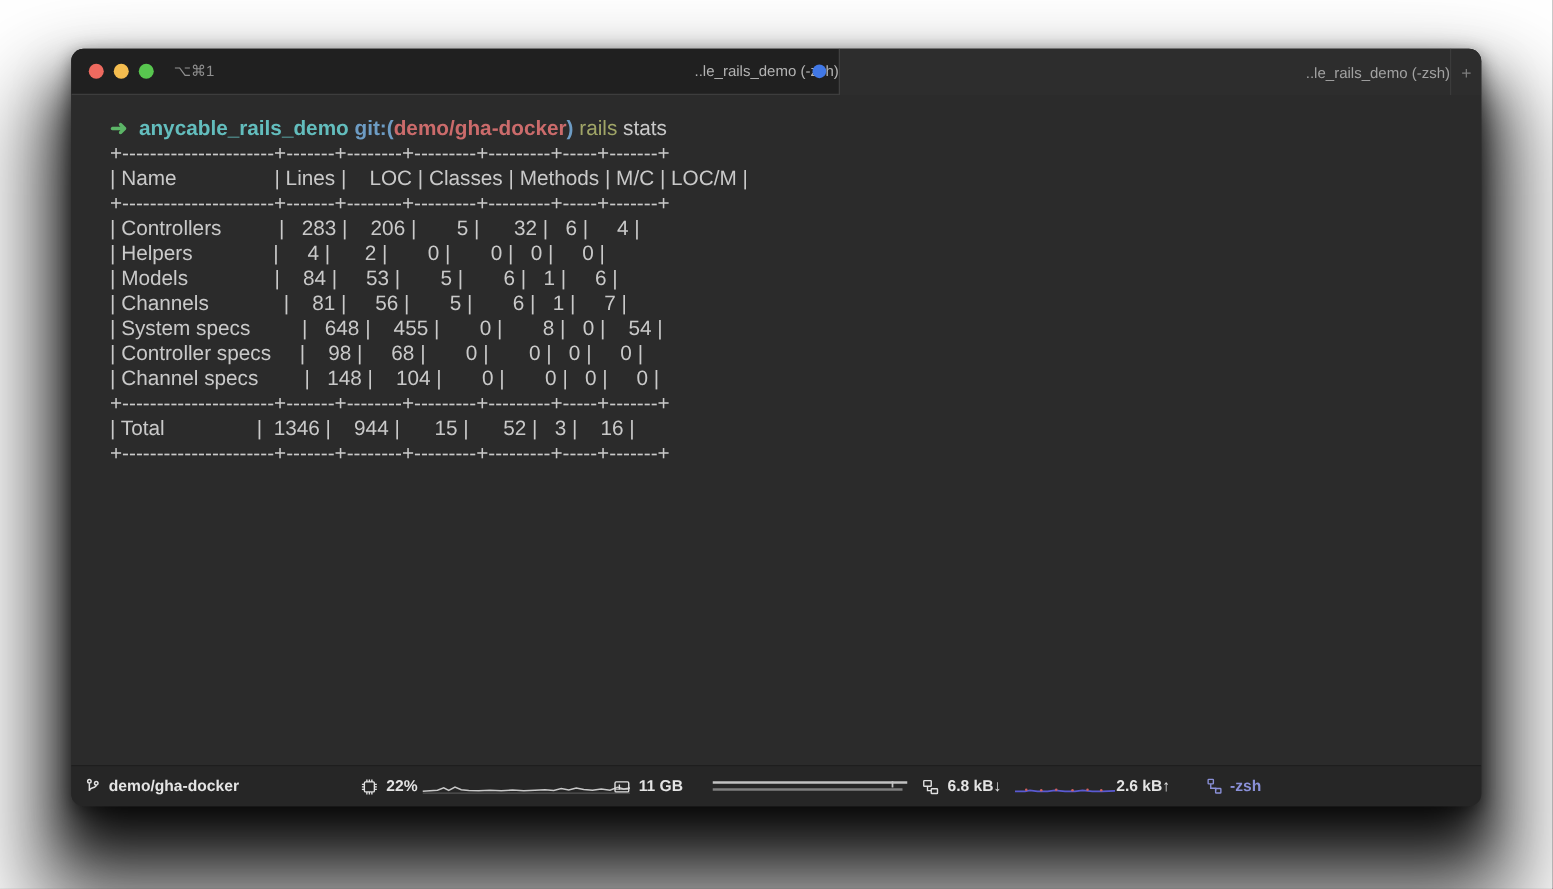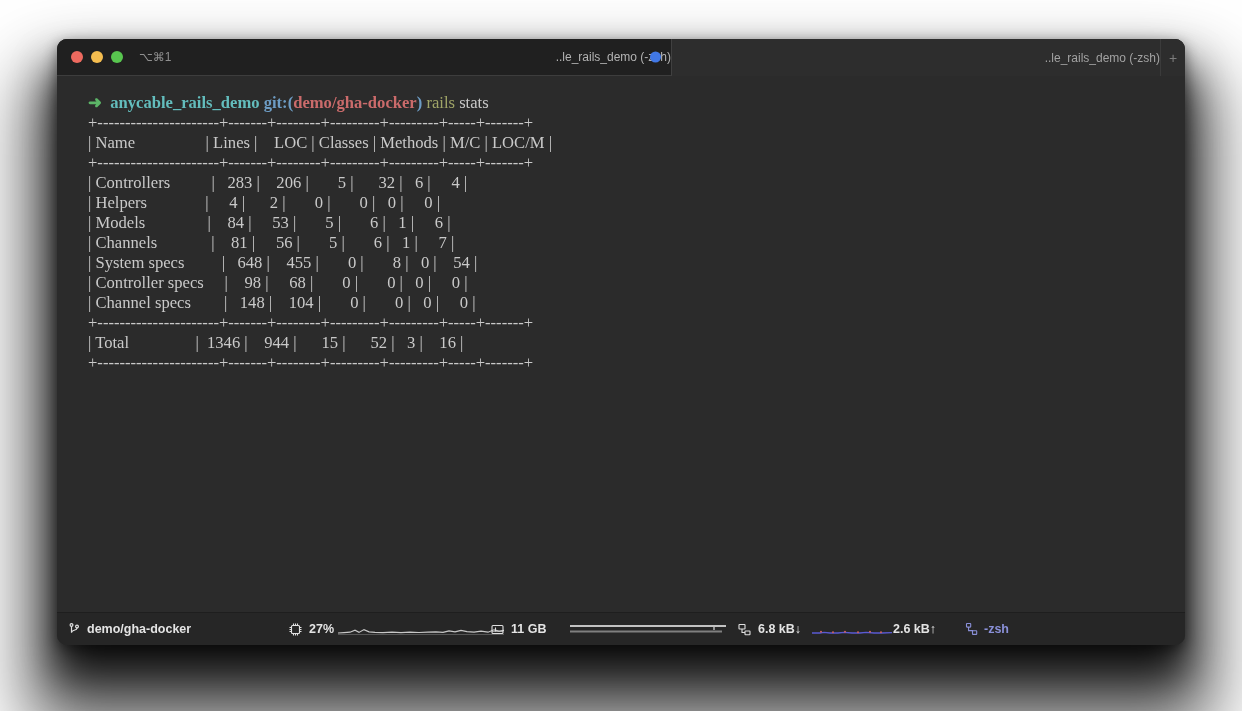--- a/index.html
+++ b/index.html
@@ -36,21 +36,21 @@
   .activity-dot { position:absolute; right:10px; top:50%; transform:translateY(-50%);
                   width:11px; height:11px; border-radius:50%; background:#4178e6; }
   .newtab-strip { width:25px; background:#2d2d2d; border-left:1px solid #3b3b3b;
                   display:flex; align-items:center; justify-content:center; }
   .newtab-strip span { color:#7d7d7d; font-size:14px; }
 
   
   .term {
     position:absolute; top:37px; bottom:33px; left:0; right:0;
     background:#2b2b2b; padding:17px 0 0 31px;
-    font-family:Liberation Serif, serif;
+    font-family:Liberation Sans, sans-serif;
     font-size:16.6px; line-height:20px; color:#c9c9c9;
   }
   .tline { white-space:pre; height:20px; }
   pre.stats { font:inherit; color:inherit; white-space:pre; margin:0; }
 
   .seg-green  { color:#5cb567; font-weight:bold; }
   .seg-yellow { color:#a9a351; font-weight:bold; }
   .seg-cyan   { color:#63bdbd; font-weight:bold; }
   .seg-blue   { color:#6d9cc4; font-weight:bold; }
   .seg-red    { color:#cb6b6b; font-weight:bold; }
@@ -125,21 +125,21 @@
       <span>demo/gha-docker</span>
     </div>
 
     <div class="sb-item" style="left:231px">
       <svg width="15" height="15" viewBox="0 0 15 15">
         <g stroke="#e0e0e0" stroke-width="1.1" fill="none">
           <rect x="3.5" y="3.5" width="8" height="8" rx="1"></rect>
           <path d="M5.5 3.5v-2 M7.5 3.5v-2 M9.5 3.5v-2 M5.5 13.5v-2 M7.5 13.5v-2 M9.5 13.5v-2 M3.5 5.5h-2 M3.5 7.5h-2 M3.5 9.5h-2 M13.5 5.5h-2 M13.5 7.5h-2 M13.5 9.5h-2"></path>
         </g>
       </svg>
-      <span>27%</span>
+      <span>22%</span>
     </div>
 
     <div class="sb-item" style="left:281px">
       <svg width="166" height="16" viewBox="0 0 166 16">
         <line x1="0" y1="13.5" x2="166" y2="13.5" stroke="#555" stroke-width="1"></line>
         <polyline fill="none" stroke="#c8c8c8" stroke-width="1.2" points="0,12 6,11.6 12,11.2 17,9.2 21,11.4 26,8.6 31,10.8 37,11.4 45,11.6 54,11.2 63,11.6 72,11.1 81,11.5 90,11.2 98,10.8 105,11.3 111,9.8 117,10.9 123,9.4 129,10.6 136,11.2 143,10.2 150,11.2 156,8.8 161,10.2 166,9.4"></polyline>
       </svg>
     </div>
 
     <div class="sb-item" style="left:433px">

